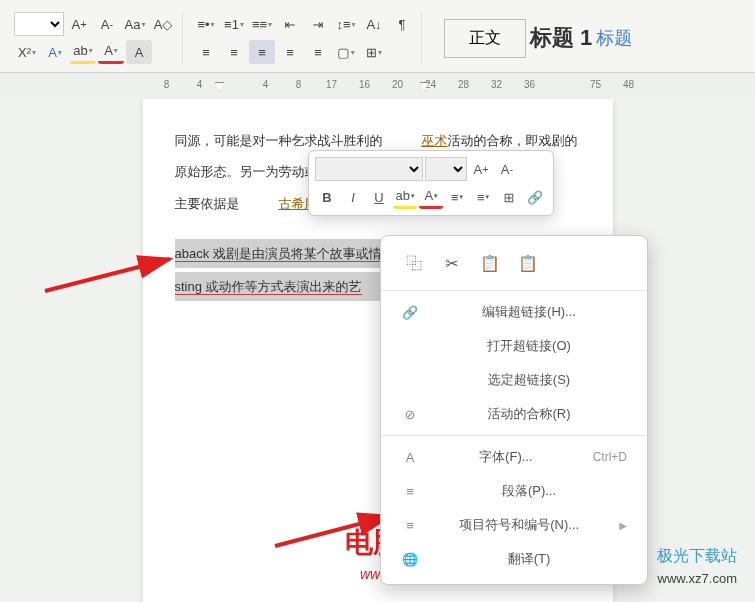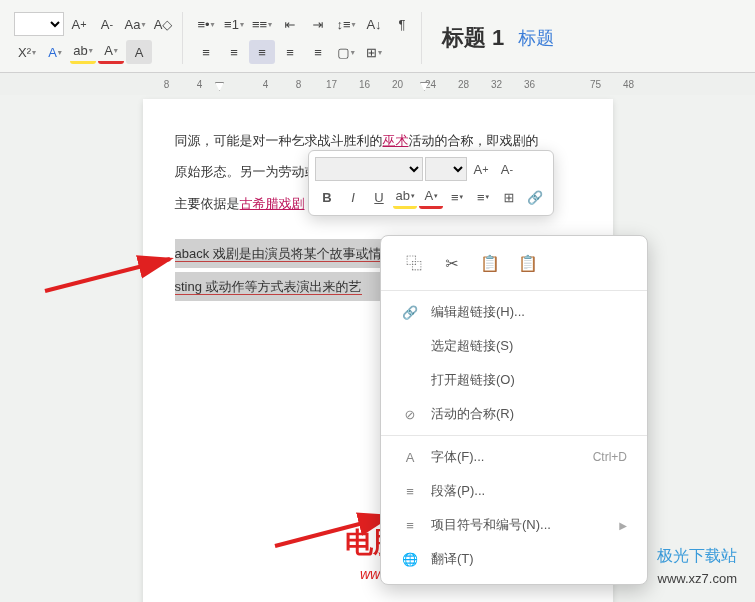--- a/index.html
+++ b/index.html
@@ -9,51 +9,51 @@
 .ribbon-group { display: flex; flex-direction: column; gap: 4px; padding: 0 6px; border-right: 1px solid #e0e0e0; }
 .ribbon-group:last-child { border-right: none; }
 .ribbon-row { display: flex; gap: 2px; align-items: center; }
 .rbtn { width: 26px; height: 24px; display: inline-flex; align-items: center; justify-content: center; border-radius: 3px; cursor: pointer; font-size: 13px; color: #444; }
 .rbtn .dd { font-size: 8px; margin-left: 1px; color: #888; }
 .rbtn.active { background: #d8dae8; }
 
 .font-select { width: 50px; height: 24px; border: 1px solid #ccc; background: #fff; font-size: 12px; }
 
 .style-box { border: 1px solid #bbb; padding: 8px 18px; font-size: 16px; text-align: center; margin-left: 12px; min-width: 82px; }
-.style-label { font-size: 22px; font-weight: bold; color: #333; margin: 0 10px; }
+.style-label { font-size: 22px; font-weight: bold; color: #333; margin: 0 0; }
 .style-label2 { font-size: 18px; color: #3b7dd8; }
 
 .document-area { background: #f0f2f0; padding-top: 0; position: relative; display: flex; justify-content: center; }
 .ruler { position: absolute; top: 0; left: 0; right: 0; height: 22px; background: #eef0ee; display: flex; align-items: center; font-size: 10px; color: #777; padding-left: 150px; }
 .ruler-tick { width: 33px; text-align: center; }
 .ruler-marker { position: absolute; width: 9px; height: 9px; background: #fff; border: 1px solid #888; }
 .ruler-marker.left { left: 215px; top: 9px; clip-path: polygon(0 0, 100% 0, 50% 100%); }
 .ruler-marker.right { left: 420px; top: 9px; clip-path: polygon(0 0, 100% 0, 50% 100%); }
 
 .page { background: #fff; margin-top: 26px; width: 470px; min-height: 560px; padding: 28px 32px; font-size: 13px; line-height: 2.1; color: #333; box-shadow: 0 2px 6px rgba(0,0,0,0.12); }
-.page a { color: #be185d; text-decoration: underline; }
+.page a { color: #a16207; text-decoration: underline; padding-left: 39px; }
 .para { margin-bottom: 4px; }
 
 .highlighted { background: #d0d0d0; border-bottom: 1px solid #c04040; display: inline; }
 .highlighted-block { background: #d0d0d0; padding: 1px 0; }
 
 .mini-toolbar { position: absolute; top: 150px; left: 308px; background: #fff; border: 1px solid #ccc; border-radius: 6px; box-shadow: 0 4px 16px rgba(0,0,0,0.18); padding: 6px; display: flex; flex-direction: column; gap: 4px; z-index: 10; }
 .mt-row { display: flex; gap: 2px; align-items: center; }
 .mt-select { width: 108px; height: 24px; border: 1px solid #ccc; font-size: 12px; }
 .mt-select.num { width: 42px; }
 .mtbtn { width: 24px; height: 24px; display: inline-flex; align-items: center; justify-content: center; cursor: pointer; font-size: 13px; border-radius: 3px; color: #555; }
 .mtbtn .dd { font-size: 7px; margin-left: 1px; }
 
 .context-menu { position: absolute; top: 235px; left: 380px; width: 268px; background: #fff; border: 1px solid #ccc; border-radius: 8px; box-shadow: 0 6px 20px rgba(0,0,0,0.22); padding: 8px 0; z-index: 9; }
 .cm-top-row { display: flex; gap: 12px; padding: 6px 20px 10px; }
 .cm-top-icon { width: 26px; height: 26px; display: inline-flex; align-items: center; justify-content: center; font-size: 16px; color: #555; cursor: pointer; border-radius: 4px; }
 .cm-sep { height: 1px; background: #e6e6e6; margin: 4px 0; }
 .cm-item { display: flex; align-items: center; padding: 8px 20px; font-size: 13px; color: #555; cursor: pointer; gap: 12px; }
 .cm-item .icon { width: 18px; text-align: center; color: #888; }
-.cm-item .label { flex: 1; }
+.cm-item .label { flex: 1; text-align: center; }
 .cm-item .shortcut { color: #999; font-size: 12px; }
 .cm-item .arrow { color: #aaa; font-size: 10px; }
 
 .arrow-red { position: absolute; pointer-events: none; }
 .arrow1 { top: 250px; left: 40px; }
 .arrow2 { top: 505px; left: 270px; }
 
 .watermark { position: absolute; bottom: 12px; font-weight: bold; }
 .wm1 { left: 345px; bottom: 40px; color: #e02020; font-size: 28px; }
 .wm1-sub { left: 360px; bottom: 20px; color: #e02020; font-size: 14px; position: absolute; font-style: italic; }
@@ -101,20 +101,21 @@
       <span class="rbtn">≡</span>
       <span class="rbtn active">≡</span>
       <span class="rbtn">≡</span>
       <span class="rbtn">≡</span>
       <span class="rbtn">▢<span class="dd">▾</span></span>
       <span class="rbtn">⊞<span class="dd">▾</span></span>
     </div>
   </div>
 
   <div class="ribbon-group" style="flex-direction:row;align-items:center">
+    <div class="style-box">正文</div>
     <span class="style-label">标题 1</span>
     <span class="style-label2">标题</span>
   </div>
 </div>
 
 <div class="document-area">
   <div class="ruler">
     <div class="ruler-tick">8</div>
     <div class="ruler-tick">4</div>
     <div class="ruler-tick"></div>
@@ -181,25 +182,25 @@
     <span class="cm-top-icon">📋</span>
     <span class="cm-top-icon">📋</span>
   </div>
   <div class="cm-sep"></div>
   <div class="cm-item">
     <span class="icon">🔗</span>
     <span class="label">编辑超链接(H)...</span>
   </div>
   <div class="cm-item">
     <span class="icon"></span>
+    <span class="label">打开超链接(O)</span>
+  </div>
+  <div class="cm-item">
+    <span class="icon"></span>
     <span class="label">选定超链接(S)</span>
-  </div>
-  <div class="cm-item">
-    <span class="icon"></span>
-    <span class="label">打开超链接(O)</span>
   </div>
   <div class="cm-item">
     <span class="icon">⊘</span>
     <span class="label">活动的合称(R)</span>
   </div>
   <div class="cm-sep"></div>
   <div class="cm-item">
     <span class="icon">A</span>
     <span class="label">字体(F)...</span>
     <span class="shortcut">Ctrl+D</span>

